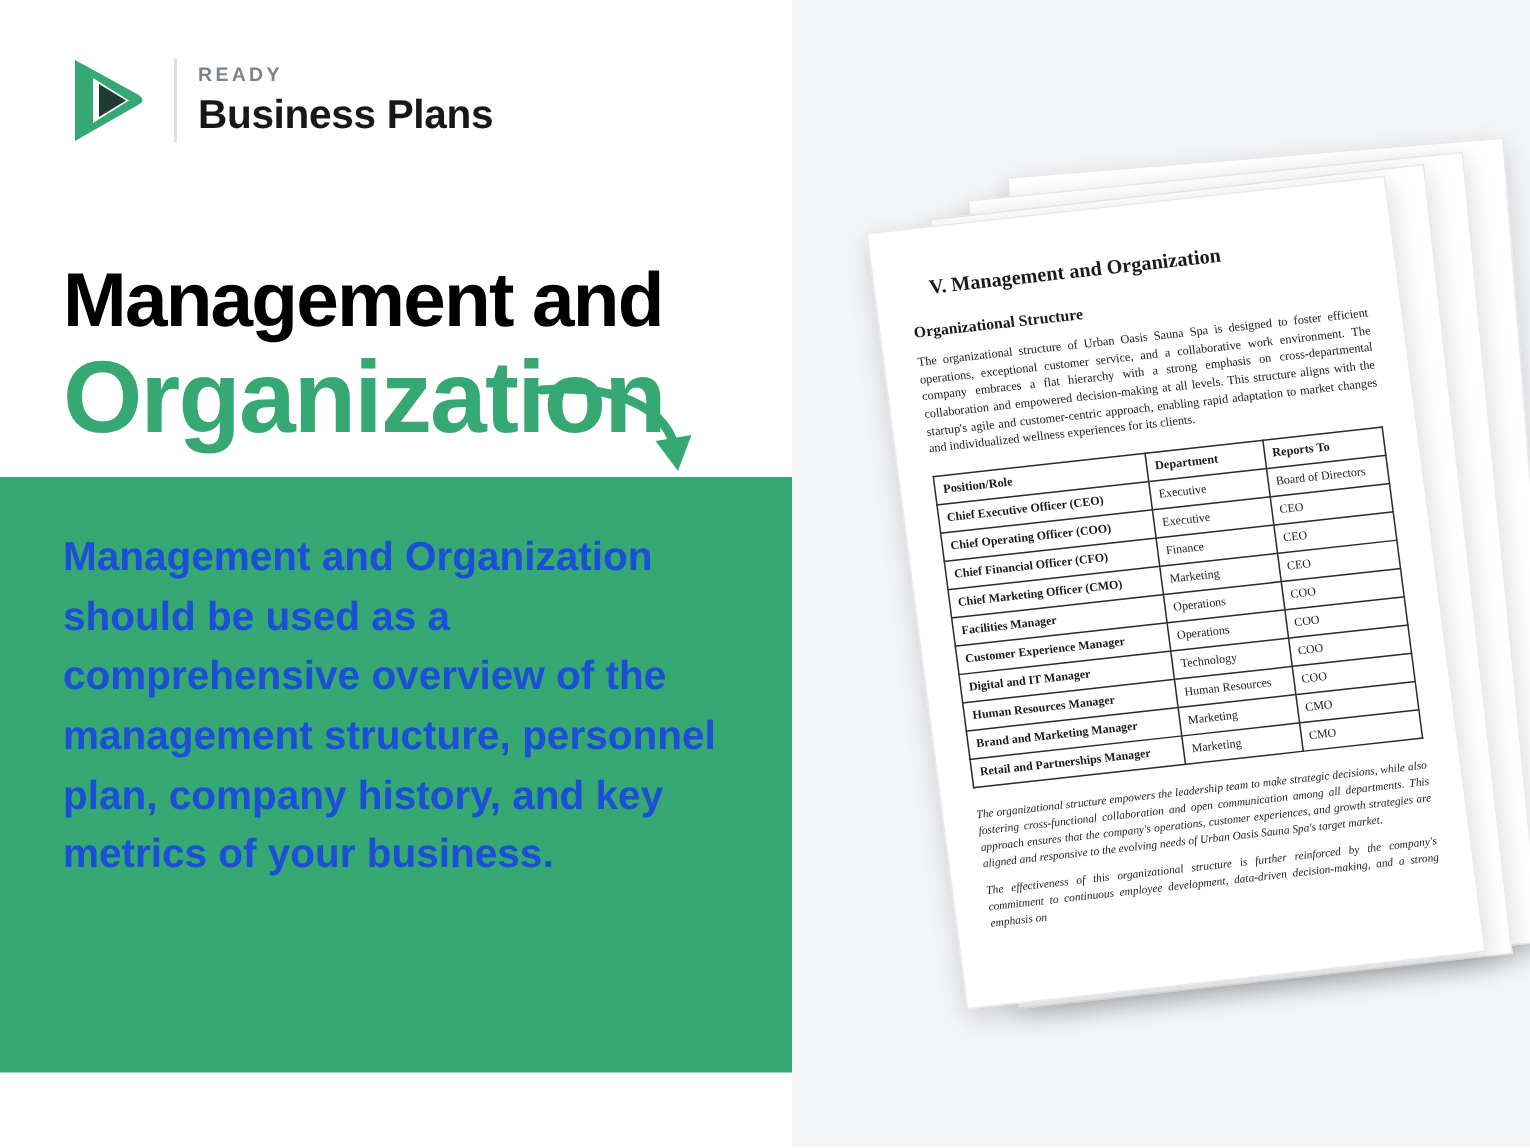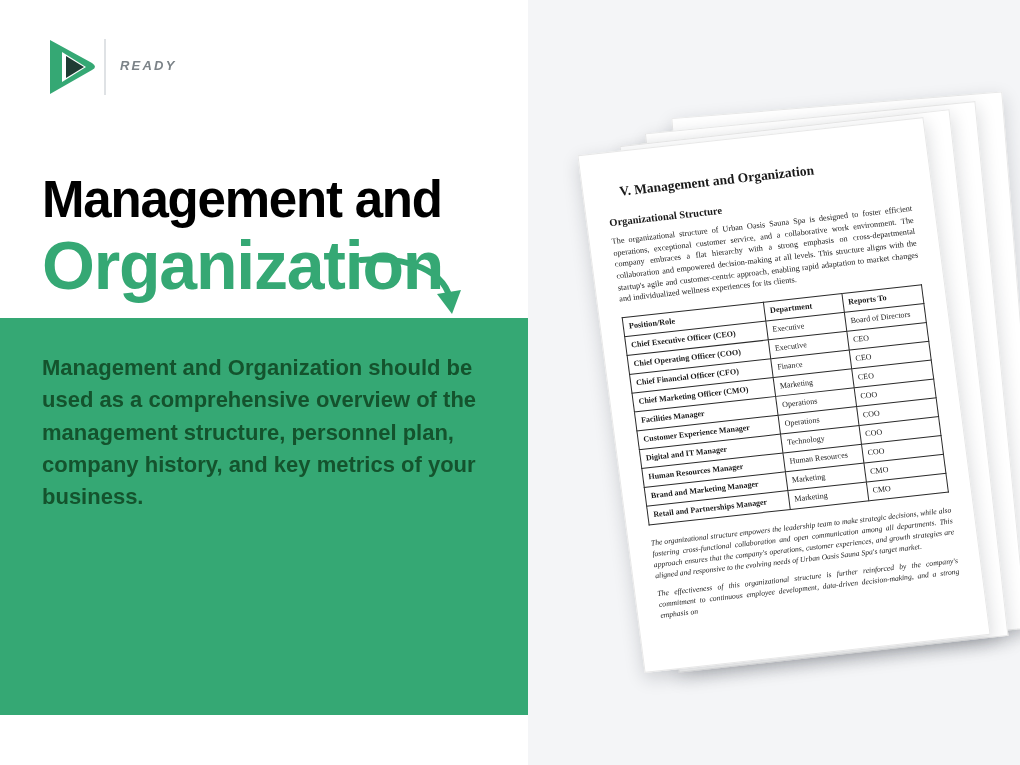--- a/index.html
+++ b/index.html
@@ -38,22 +38,21 @@
     height: 397px;
     background: #35a874;
   }
   
   .logo-wrap {
     position: absolute;
     left: 42px;
     top: 36px;
     display: flex;
     align-items: center;
-    gap: 6px;
-    font-style: italic;
+    gap: 18px;
   }
   .logo-mark {
     width: 56px;
     height: 62px;
     position: relative;
   }
   .logo-text {
     display: flex;
     flex-direction: column;
     justify-content: center;
@@ -100,24 +99,24 @@
     position: absolute;
     left: 355px;
     top: 250px;
   }
   
   .body-copy {
     position: absolute;
     left: 42px;
     top: 352px;
     width: 440px;
-    font-size: 22px;
+    font-size: 27px;
     font-weight: bold;
     line-height: 1.47;
-    color: #14532d;
+    color: #1d4ed8;
   }
   
   .docs {
     position: absolute;
     left: 470px;
     top: 90px;
     width: 560px;
     height: 600px;
   }
   .sheet {
@@ -230,20 +229,21 @@
   <div class="logo-wrap">
     <div class="logo-mark">
       <svg width="56" height="62" viewBox="0 0 56 62">
         <path d="M8 4 L8 58 L50 34 Q56 31 50 27 Z" fill="#35a874"></path>
         <path d="M20 16 L20 46 L44 31 Z" fill="#ffffff"></path>
         <path d="M24 20 L24 42 L42 31 Z" fill="#1f3b33"></path>
       </svg>
     </div>
     <div class="logo-text">
       <div class="logo-ready">READY</div>
+      <div class="logo-brand">Business Plans</div>
     </div>
   </div>
 
   <div class="headline">
     <div class="headline-line1">Management and</div>
     <div class="headline-line2">Organization</div>
   </div>
 
   <div class="arrow-svg">
     <svg width="120" height="75" viewBox="0 0 120 75">

